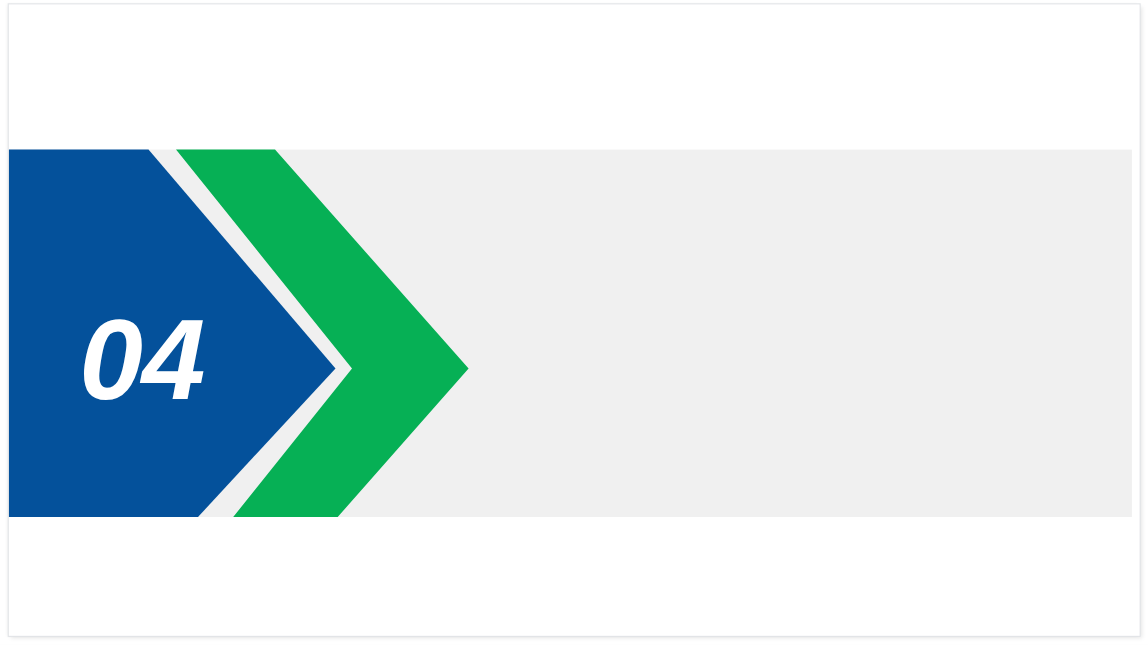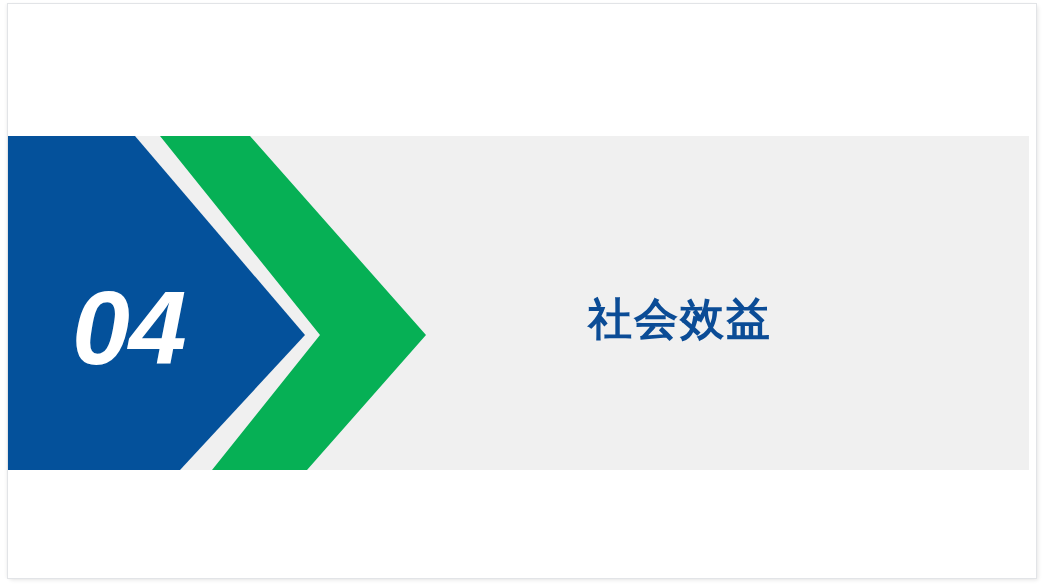--- a/index.html
+++ b/index.html
@@ -102,16 +102,15 @@
 
     <svg id="chevron-graphic" viewBox="0 0 420 334" width="420" height="334" preserveAspectRatio="none">
 
       <polygon points="0,0 127,0 297,199 172,334 0,334" fill="#04519B"></polygon>
 
       <polygon points="152,0 242,0 418,199 299,334 204,334 312,199" fill="#06B055"></polygon>
     </svg>
 
     <div id="section-number">04</div>
 
-    <div id="section-title">社会效益</div>
 
   </div>
 </div>
 
 </body></html>

